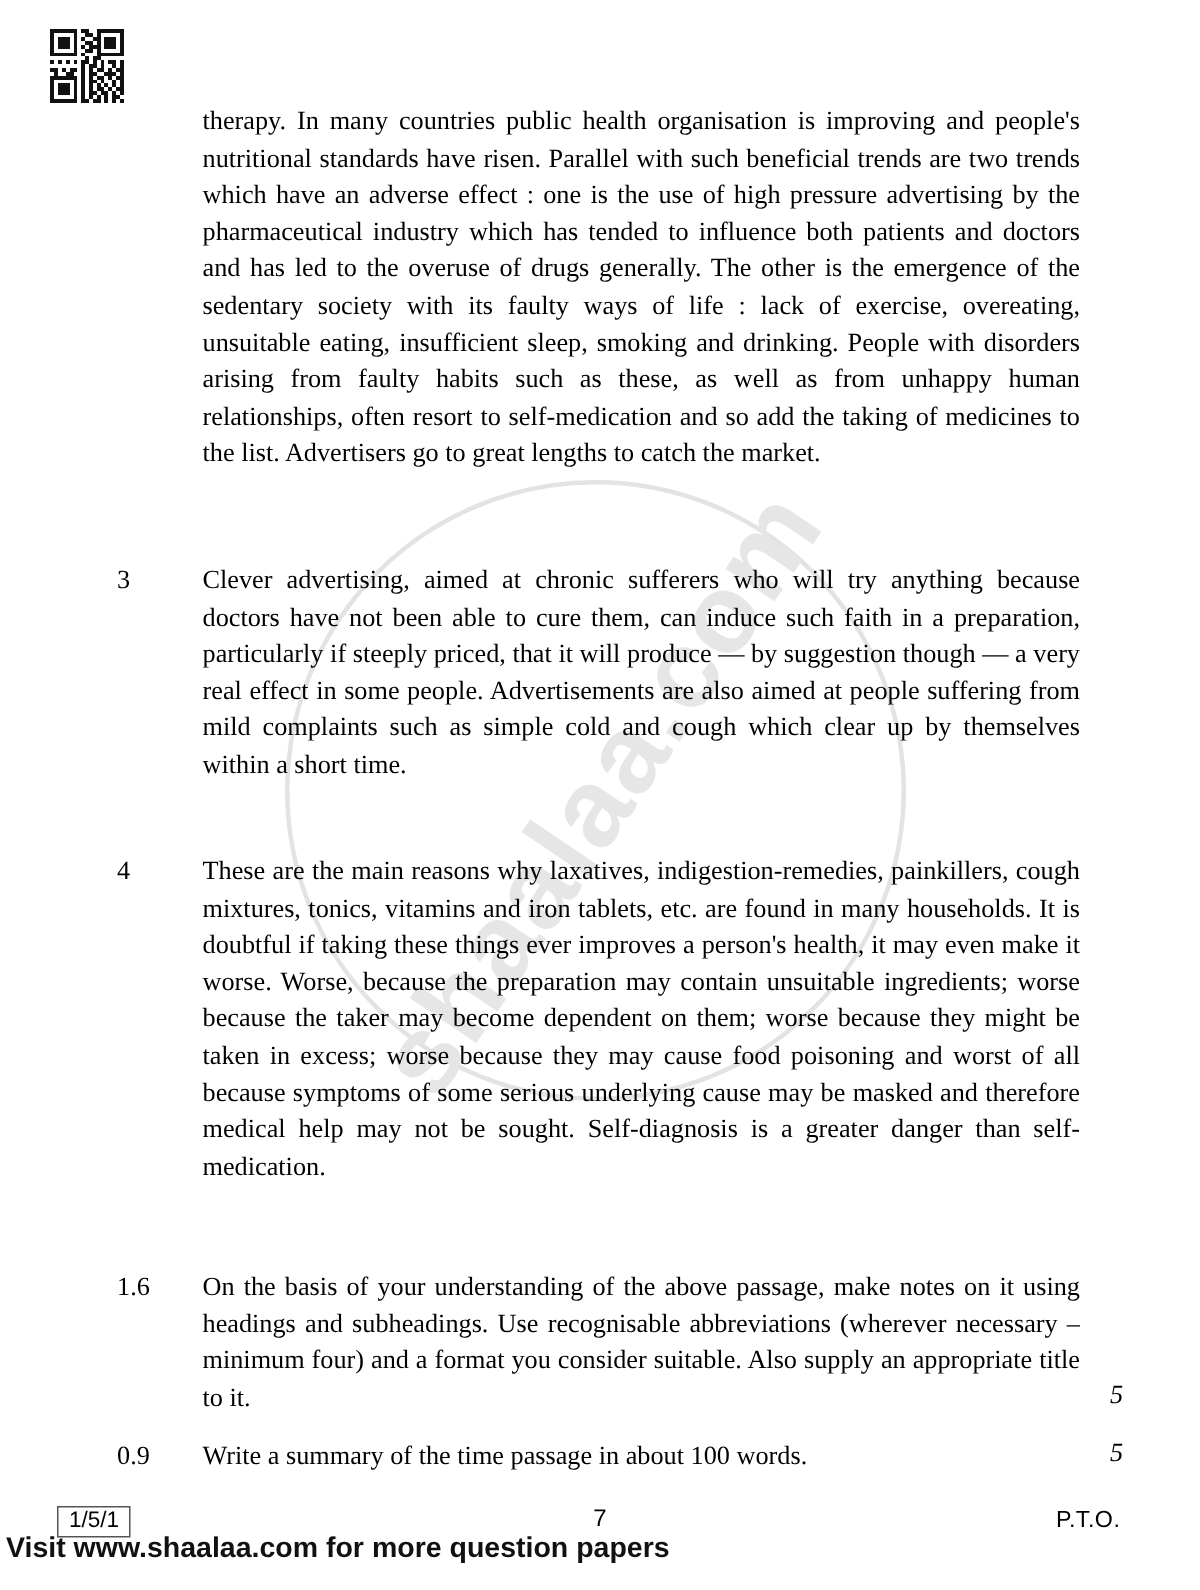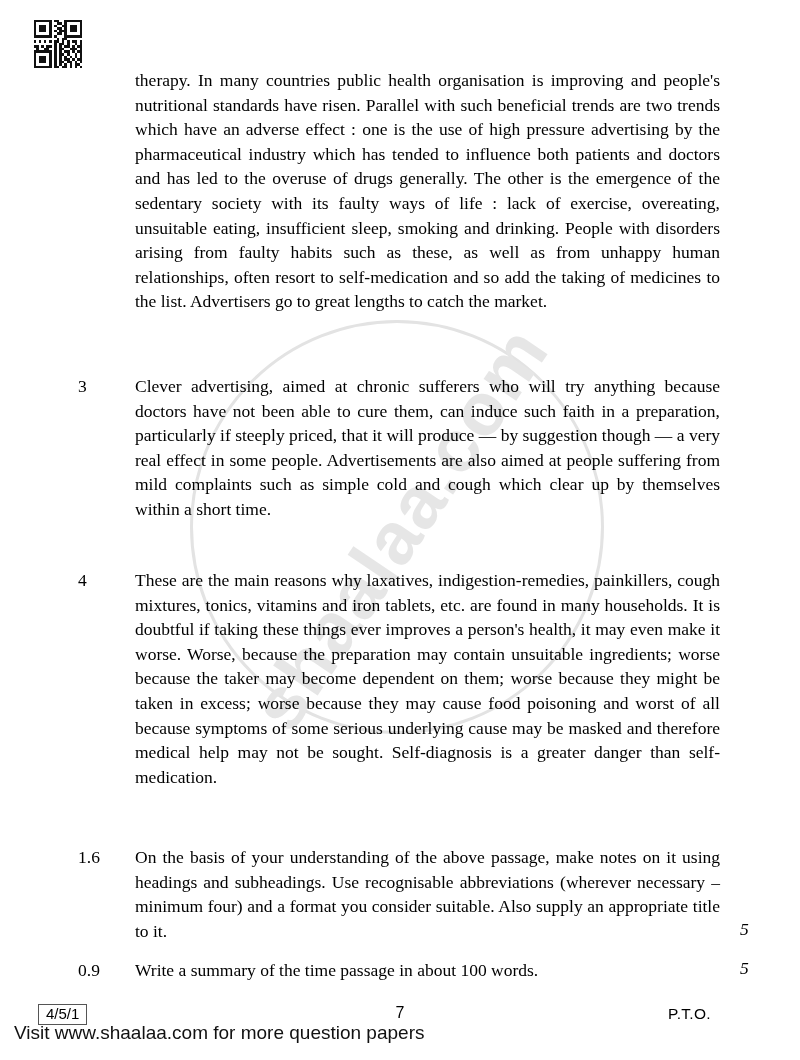--- a/index.html
+++ b/index.html
@@ -124,35 +124,36 @@
     position: absolute;
     left: 370px;
     top: 1004px;
     width: 60px;
     text-align: center;
     font-size: 16px;
     font-family: "Liberation Sans", "DejaVu Sans", sans-serif;
   }
   #pto {
     position: absolute;
-    left: 668px;
+    left: 704px;
     top: 1005px;
     font-size: 15.5px;
     font-family: "Liberation Sans", "DejaVu Sans", sans-serif;
     letter-spacing: 0.3px;
   }
   #visit-overlay {
     position: absolute;
-    left: 14px;
+    left: 4px;
     top: 1022px;
     font-family: "Liberation Sans", "DejaVu Sans", sans-serif;
     font-size: 19px;
     color: #111;
     white-space: nowrap;
     z-index: 3;
+    font-weight: bold;
   }
 </style>
 </head>
 <body>
 
 <div id="page">
 
   <div id="qr-code">
     <svg width="54" height="56" viewBox="0 0 21 21" shape-rendering="crispEdges">
       <rect width="21" height="21" fill="#ffffff"></rect>
@@ -284,20 +285,20 @@
 
     <div class="block" style="top:958px;">
       <div class="num">0.9</div>
       <div class="para">Write a summary of the time passage in about 100 words.</div>
       <div class="marks" style="top:0;">5</div>
     </div>
 
   </div>
 
   <div id="footer">
-    <div id="paper-code-box">4/5/1</div>
+    <div id="paper-code-box">1/5/1</div>
     <div id="page-number">7</div>
     <div id="pto">P.T.O.</div>
   </div>
 
   <div id="visit-overlay">Visit www.shaalaa.com for more question papers</div>
 
 </div>
 
 </body></html>

